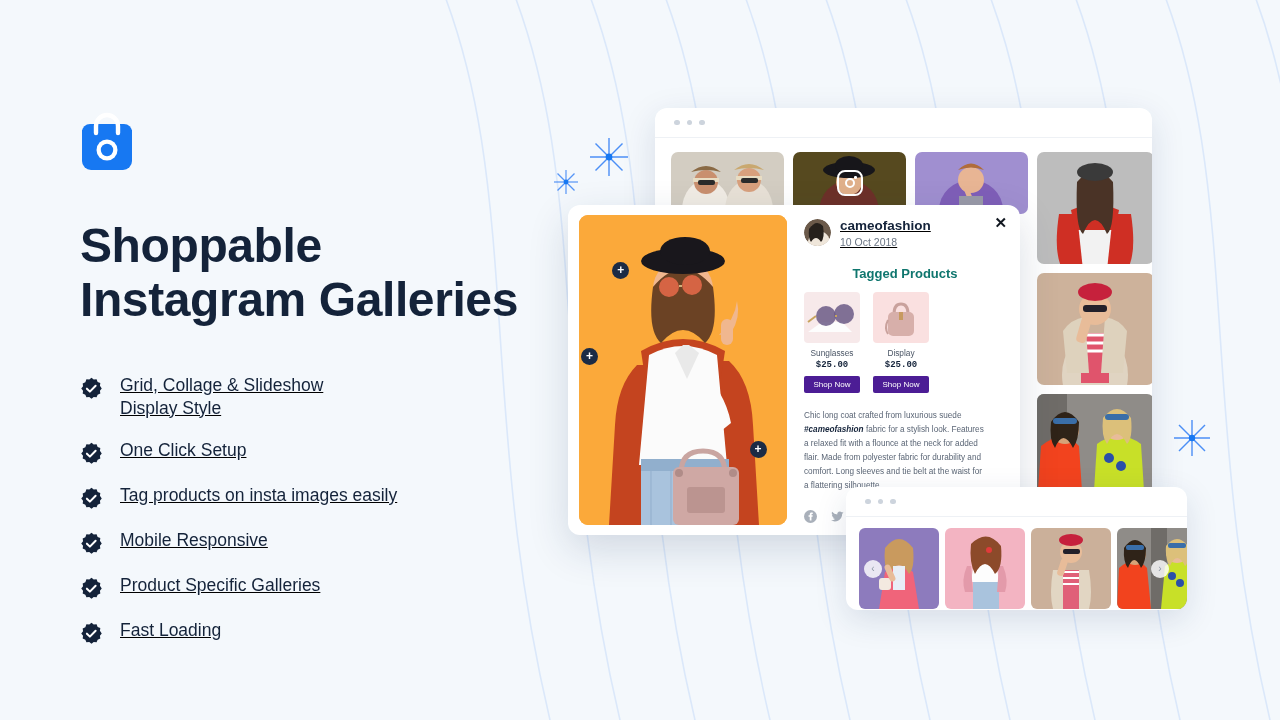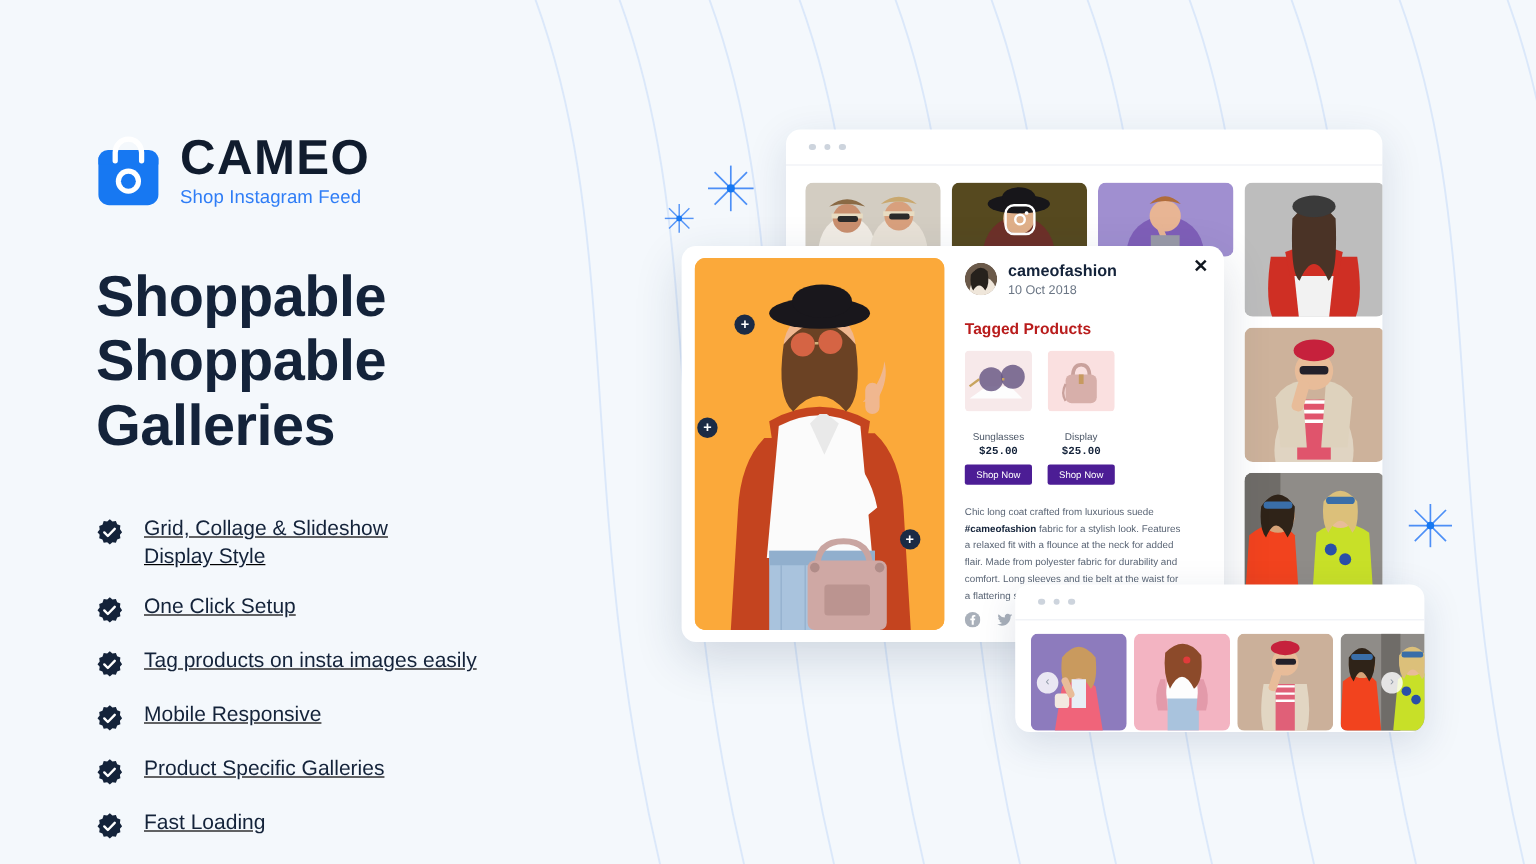--- a/index.html
+++ b/index.html
@@ -74,39 +74,39 @@
     position:absolute; width:17px; height:17px; border-radius:50%;
     background:#1b2b45; color:#fff; font-size:12px; line-height:17px;
     text-align:center; font-weight:bold;
   }
 
   .modal-side { flex:1; padding:13px 14px 0 17px; position:relative; min-width:0; }
   .close-x {
     position:absolute; right:13px; top:10px; font-size:15px;
     color:#10161f; font-weight:bold; cursor:pointer; line-height:1;
   }
-  .user-row { display:flex; align-items:center; gap:9px; }
+  .user-row { display:flex; align-items:center; gap:9px;text-decoration:underline; }
   .avatar { width:27px; height:27px; border-radius:50%; flex:0 0 auto; overflow:hidden; }
   .uname { font-size:13.5px; font-weight:bold; color:#14233a; line-height:1.25; }
   .udate { font-size:10.5px; color:#6b7685; margin-top:1px; }
 
-  .tagged-title { font-size:13px; font-weight:bold; color:#b91c1c; margin-top:18px; }
+  .tagged-title { font-size:13px; font-weight:bold; color:#0f766e; margin-top:18px;text-align:center; }
 
   .products { display:flex; gap:13px; margin-top:11px; }
   .product { width:56px; }
   .pthumb { width:56px; height:51px; border-radius:4px; overflow:hidden; }
-  .pname { font-size:8.3px; color:#4a5565; text-align:center; margin-top:16px; }
+  .pname { font-size:8.3px; color:#4a5565; text-align:center; margin-top:5px; }
   .pprice { font-size:9px; font-weight:bold; color:#14233a; text-align:center; margin-top:2px;font-family:Liberation Mono, monospace; }
   .pbtn {
     margin-top:6px; background:#4c1d95; color:#fff; font-size:8px;
     text-align:center; padding:4px 0; border-radius:2px; cursor:pointer;
   }
 
   .desc { margin-top:16px; font-size:8.2px; line-height:1.72; color:#5a6575; padding-right:18px; }
-  .desc b { color:#14233a; }
+  .desc b { color:#14233a;font-style:italic; }
 
   .socials { position:absolute; bottom:12px; left:17px; display:flex; gap:14px; }
   .soc { width:13px; height:13px; }
 
   
   .win-carousel {
     position:absolute; left:846px; top:487px; width:341px; height:123px;
     background:#fff; border-radius:12px;
     box-shadow:0 10px 32px rgba(24,50,90,.13);
     z-index:6; overflow:hidden;
@@ -172,29 +172,25 @@
 <div class="left">
 
   <div class="logo-row">
     <svg class="logo-mark" viewBox="0 0 54 62">
       <path d="M2 20 h50 v31 a9 9 0 0 1 -9 9 h-32 a9 9 0 0 1 -9 -9 z" fill="#1778F2"></path>
       <path d="M2 22 a8 8 0 0 1 8 -8 h34 a8 8 0 0 1 8 8 v4 h-50 z" fill="#1778F2"></path>
       <path d="M16 23 v-7 a11 11 0 0 1 22 0 v7" fill="none" stroke="#fff" stroke-width="4.4" stroke-linecap="round"></path>
       <circle cx="27" cy="40" r="10.5" fill="#fff"></circle>
       <circle cx="27" cy="40" r="6.2" fill="#1778F2"></circle>
     </svg>
-    <div class="logo-text">
-      <div class="brand">CAMEO</div>
-      <div class="tagline">Shop Instagram Feed</div>
-    </div>
   </div>
 
   <h1 class="headline">
     <span>Shoppable</span><br>
-    <span>Shoppable Galleries</span>
+    <span>Instagram Galleries</span>
   </h1>
 
   <div class="features">
     <div class="feature">
       <svg class="badge" viewBox="0 0 24 24">
         <path d="M12 .8l2.3 1.9 3-.4 1.1 2.8 2.8 1.1-.4 3L22.7 12l-1.9 2.3.4 3-2.8 1.1-1.1 2.8-3-.4L12 22.7l-2.3-1.9-3 .4-1.1-2.8-2.8-1.1.4-3L1.3 12l1.9-2.3-.4-3 2.8-1.1L6.7 2.3l3 .4z" fill="#14233a"></path>
         <path d="M7.2 12.2l3.1 3.1 6-6.2" fill="none" stroke="#fff" stroke-width="2.1" stroke-linecap="round" stroke-linejoin="round"></path>
       </svg>
       <div class="ftext">Grid, Collage &amp; Slideshow<br>Display Style</div>
     </div>

